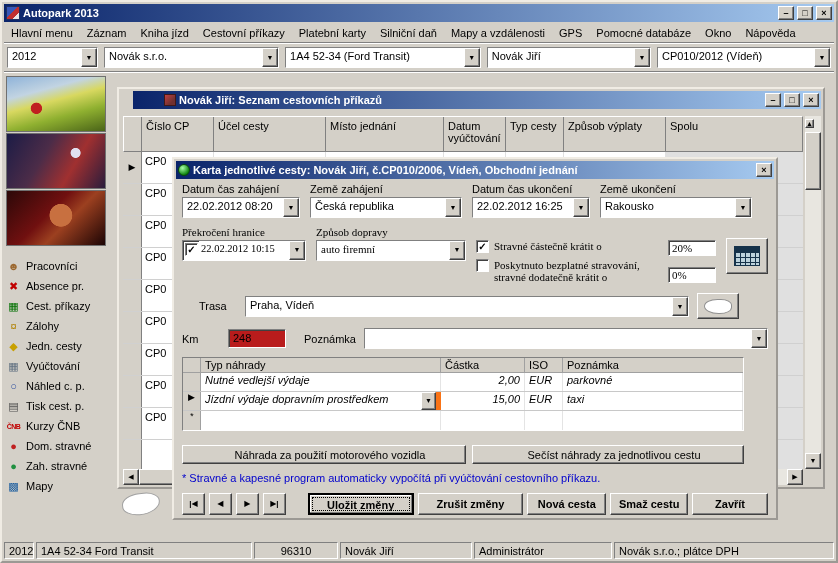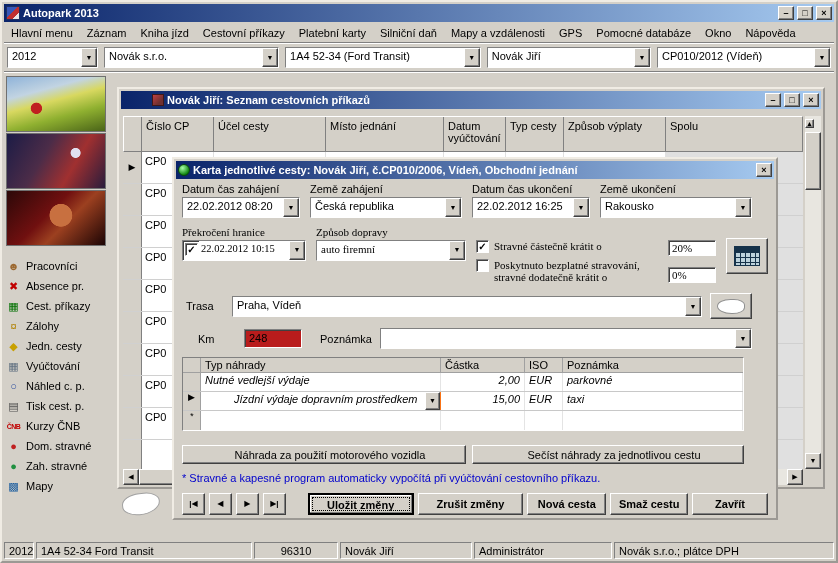--- a/index.html
+++ b/index.html
@@ -35,21 +35,21 @@
   .nav { margin-top:10px; }
   .nav-item { height:20px; display:flex; align-items:center; gap:5px; cursor:default; }
   .nav-icon { width:15px; text-align:center; font-size:11px; flex:0 0 15px; }
   .icon-cnb { font-size:7px; font-weight:bold; letter-spacing:-0.5px; }
   .ic0{color:#9c6830} .ic1{color:#c00000} .ic2{color:#007000} .ic3{color:#b08000}
   .ic4{color:#c8a000} .ic5{color:#607080} .ic6{color:#3050a0} .ic7{color:#505050}
   .ic8{color:#c00000} .ic9{color:#c02020} .ic10{color:#209040} .ic11{color:#2060a0}
 
   
   .listwin { position:absolute; left:115px; top:85px; width:708px; height:402px; background:#d4d0c8; border:2px outset #f0ece4; }
-  .listwin .titlebar { position:absolute; left:2px; top:2px; right:2px;padding-left:31px; }
+  .listwin .titlebar { position:absolute; left:14px; top:2px; right:2px;padding-left:31px; }
   .win-icon { width:12px; height:12px; background:linear-gradient(135deg,#c04040,#703030 70%); border:1px solid #401818; }
   .lheader { position:absolute; left:4px; top:27px; right:20px; height:36px; display:flex; background:#d4d0c8; border:1px solid; border-color:#ffffff #808080 #808080 #ffffff; }
   .lh { border-right:1px solid #808080; padding:3px 4px; overflow:hidden; }
   .lh-gut{ width:18px; flex:0 0 18px; }
   .lh1{width:72px;flex:0 0 72px} .lh2{width:112px;flex:0 0 112px} .lh3{width:118px;flex:0 0 118px}
   .lh4{width:62px;flex:0 0 62px} .lh5{width:58px;flex:0 0 58px} .lh6{width:102px;flex:0 0 102px}
   .lh7{flex:1; border-right:none;}
   .lbody { position:absolute; left:4px; top:63px; right:20px; bottom:18px; background-color:#fff;
     background-image:
       repeating-linear-gradient(to bottom, transparent 0 31px, #d0d0d0 31px 32px),
@@ -89,41 +89,41 @@
   .chk-line { display:flex; gap:5px; align-items:flex-start; }
   .pct-field { height:16px; padding:1px 3px; background:#fff; border:1px solid; border-color:#808080 #ffffff #ffffff #808080; box-shadow:inset 1px 1px 0 #404040; }
   .pct2 { align-self:end; }
   .calc-btn { width:42px; height:36px; margin-top:12px; display:flex; align-items:center; justify-content:center; }
   .calc-icon { width:26px; height:20px; background:
       linear-gradient(#16324a 0 5px, transparent 5px),
       repeating-linear-gradient(to right,#16324a 0 1px,transparent 1px 5px),
       repeating-linear-gradient(to bottom,#16324a 0 1px,transparent 1px 5px);
     background-color:#bcd2dc; border:1px solid #16324a; }
 
-  .trasa-row { display:flex; align-items:center; gap:8px; margin:10px 8px 0; }
+  .trasa-row { display:flex; align-items:center; gap:8px; margin:10px 21px 0; }
   .lbl-trasa { width:38px; flex:0 0 38px; }
   .trasa-combo { flex:1; }
   .map-btn { width:42px; height:26px; margin-right:12px; display:flex; align-items:center; justify-content:center; }
   .map-shape { width:28px; height:15px; background:#fff; border:1px solid #909090; border-radius:55% 45% 50% 60%; }
 
-  .km-row { display:flex; align-items:center; gap:8px; margin:9px 20px 0; }
+  .km-row { display:flex; align-items:center; gap:8px; margin:9px 4px 0; }
   .lbl-km { width:38px; flex:0 0 38px; }
   .km-input { width:58px; height:19px; padding:2px 4px; background:#b91c1c; border:1px solid; border-color:#808080 #ffffff #ffffff #808080; box-shadow:inset 1px 1px 0 #404040; }
   .lbl-note { margin-left:10px; }
   .note-combo { flex:1; }
 
   .dgrid { margin:8px 4px 0; width:562px; background:#fff; border:1px solid; border-color:#808080 #ffffff #ffffff #808080; box-shadow:inset 1px 1px 0 #404040; }
   .ghead { display:flex; background:#d4d0c8; }
   .gh { border-right:1px solid #a0a0a0; border-bottom:1px solid #a0a0a0; padding:1px 4px; white-space:nowrap; overflow:hidden; }
   .g-gut { width:18px; flex:0 0 18px; background:#d4d0c8; border-right:1px solid #a0a0a0; text-align:center; font-size:9px; }
   .g-type{width:240px;flex:0 0 240px} .g-amt{width:84px;flex:0 0 84px;text-align:right} .g-iso{width:38px;flex:0 0 38px} .g-note{flex:1;border-right:none}
   .grow { display:flex; height:19px; border-bottom:1px solid #c8c8c8;font-style:italic; }
   .gc { padding:1px 4px; border-right:1px solid #e4e4e4; white-space:nowrap; overflow:hidden; }
   .grow:last-child { border-bottom:none; }
-  .cell-combo { display:flex; width:240px; flex:0 0 240px; border-right:1px solid #f97316;padding-left:29px; }
+  .cell-combo { display:flex; width:240px; flex:0 0 240px; border-right:5px solid #f97316; }
   .cell-combo .txt { flex:1; padding:1px 4px; white-space:nowrap; overflow:hidden; }
   .cell-combo .drop { width:15px; background:#d4d0c8; border:1px solid; border-color:#ffffff #404040 #404040 #ffffff; box-shadow:inset -1px -1px 0 #808080; text-align:center; }
   .cell-combo .drop::after { content:"▼"; font-size:7px; line-height:13px; }
 
   .wide-btns { display:flex; gap:6px; margin:14px 4px 0; }
   .btn { background:#d4d0c8; border:1px solid; border-color:#ffffff #404040 #404040 #ffffff; box-shadow:inset -1px -1px 0 #808080; text-align:center; cursor:default; white-space:nowrap; }
   .wbig { height:19px; line-height:19px;padding-left:12px; }
   .b-vehicle { width:284px; } .b-sum { width:272px; }
 
   .note-line { margin:8px 4px 0; color:#0000cc; }

